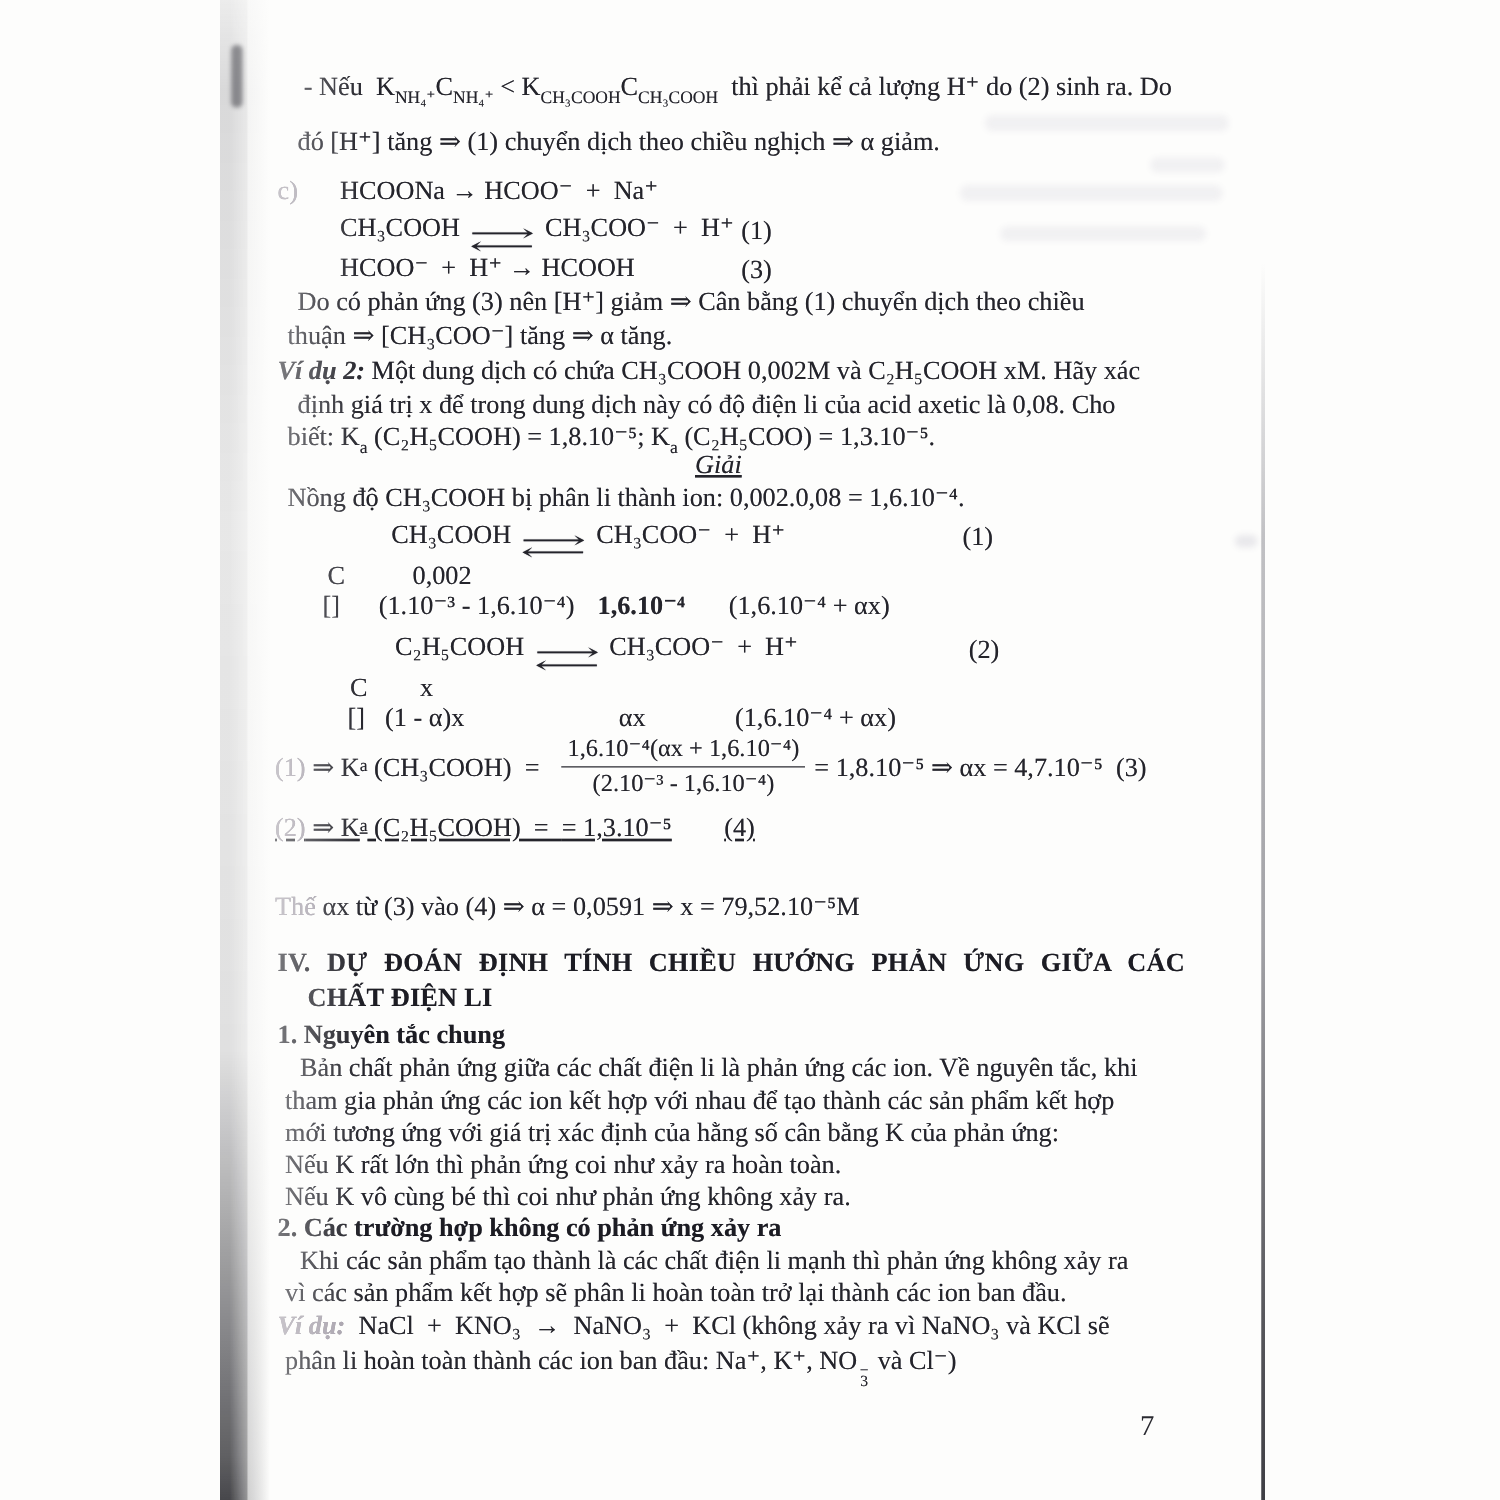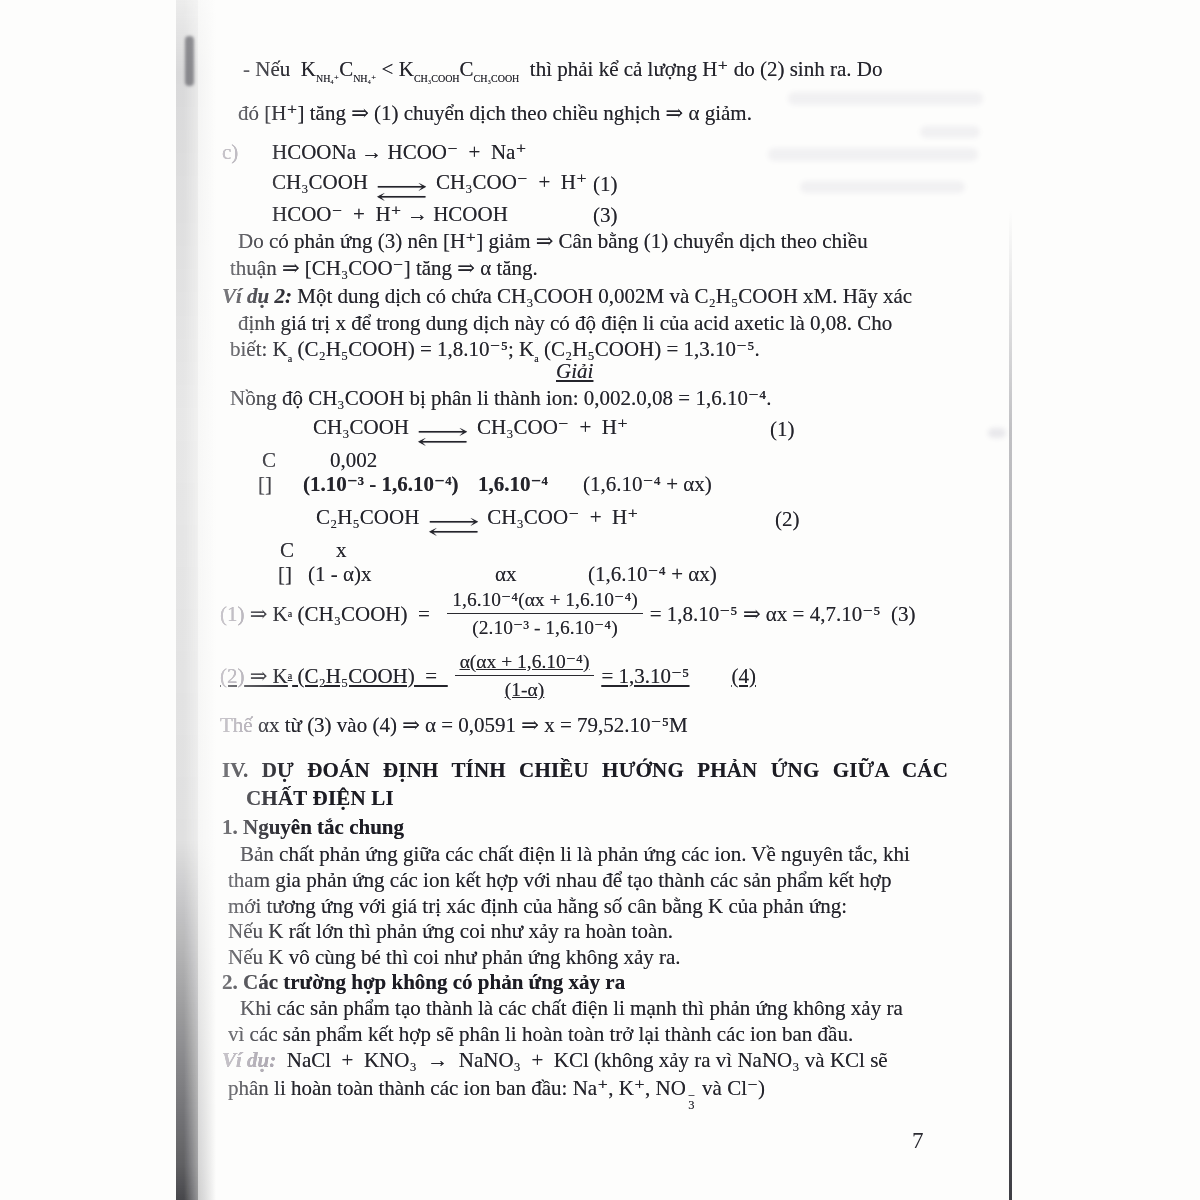--- a/index.html
+++ b/index.html
@@ -43,21 +43,21 @@
     text-shadow:0 0 .5px rgba(30,30,42,.55);
   }
   .flexline{display:flex;align-items:center;}
   .hd{font-weight:bold;font-size:21px;letter-spacing:.2px;color:#1c1c23;}
   .just{white-space:normal;text-align:justify;text-align-last:justify;}
   .hd2{font-weight:bold;font-size:21px;color:#1c1c23;}
   .i{font-style:italic;}
   .bi{font-weight:bold;font-style:italic;}
   .fade{color:#a39da8;}
   .fadebi{color:#a39da8;font-weight:bold;font-style:italic;}
-  .sub{font-size:10px;vertical-align:-6px;}
+  .sub{font-size:14px;vertical-align:-6px;}
   .gap{display:inline-block;height:1px;}
   
   .eqarrow{
     display:inline-flex;flex-direction:column;align-items:center;
     vertical-align:-4px;margin:0 19px;width:30px;
   }
   .eqarrow span{
     display:block;height:10px;line-height:9px;font-size:19px;
     transform:scaleX(1.9);transform-origin:center;
   }
@@ -85,41 +85,41 @@
       <div class="ln" style="left: 222px; top: 140px;"><span class="fade">c)</span></div>
       <div class="ln" style="left: 272px; top: 140px;"><span>HCOONa → HCOO⁻  +  Na⁺</span></div>
       <div class="ln" style="left: 272px; top: 170px;"><span>CH₃COOH</span><span class="eqarrow"><span>⟶</span><span>⟵</span></span><span>CH₃COO⁻  +  H⁺</span></div>
       <div class="ln" style="left: 593px; top: 172px;"><span>(1)</span></div>
       <div class="ln" style="left: 272px; top: 202px;"><span>HCOO⁻  +  H⁺ → HCOOH</span></div>
       <div class="ln" style="left: 593px; top: 203px;"><span>(3)</span></div>
       <div class="ln" style="left: 238px; top: 229px;"><span>Do có phản ứng (3) nên [H⁺] giảm ⇒ Cân bằng (1) chuyển dịch theo chiều</span></div>
       <div class="ln" style="left: 230px; top: 256px;"><span>thuận ⇒ [CH₃COO⁻] tăng ⇒ α tăng.</span></div>
       <div class="ln" style="left: 222px; top: 284px;"><span class="bi">Ví dụ 2:</span><span> Một dung dịch có chứa CH₃COOH 0,002M và C₂H₅COOH xM. Hãy xác</span></div>
       <div class="ln" style="left: 238px; top: 311px;"><span>định giá trị x để trong dung dịch này có độ điện li của acid axetic là 0,08. Cho</span></div>
-      <div class="ln" style="left: 230px; top: 337px;"><span>biết: K</span><span class="sub">a</span><span> (C₂H₅COOH) = 1,8.10⁻⁵; K</span><span class="sub">a</span><span> (C₂H₅COOH) = 1,3.10⁻⁵.</span></div>
+      <div class="ln" style="left: 230px; top: 337px;"><span>biết: K</span><span class="sub">a</span><span> (C₂H₅COOH) = 1,8.10⁻⁵; K</span><span class="sub">a</span><span> (C₂H₅COO) = 1,3.10⁻⁵.</span></div>
       <div class="ln" style="left: 556px; top: 359px; text-decoration: underline;"><span class="i">Giải</span></div>
       <div class="ln" style="left: 230px; top: 386px;"><span>Nồng độ CH₃COOH bị phân li thành ion: 0,002.0,08 = 1,6.10⁻⁴.</span></div>
       <div class="ln" style="left: 313px; top: 415px;"><span>CH₃COOH</span><span class="eqarrow"><span>⟶</span><span>⟵</span></span><span>CH₃COO⁻  +  H⁺</span></div>
       <div class="ln" style="left: 770px; top: 417px;"><span>(1)</span></div>
       <div class="ln" style="left: 262px; top: 448px;"><span>C</span></div>
       <div class="ln" style="left: 330px; top: 448px;"><span>0,002</span></div>
       <div class="ln" style="left: 258px; top: 472px;"><span>[]</span></div>
-      <div class="ln" style="left: 303px; top: 472px; font-weight: bold;"><span>(1.10⁻³ - 1,6.10⁻⁴)</span></div>
+      <div class="ln" style="left: 303px; top: 472px;"><span>(1.10⁻³ - 1,6.10⁻⁴)</span></div>
       <div class="ln" style="left: 478px; top: 472px; font-weight: bold;"><span>1,6.10⁻⁴</span></div>
       <div class="ln" style="left: 583px; top: 472px;"><span>(1,6.10⁻⁴ + αx)</span></div>
       <div class="ln" style="left: 316px; top: 505px;"><span>C₂H₅COOH</span><span class="eqarrow"><span>⟶</span><span>⟵</span></span><span>CH₃COO⁻  +  H⁺</span></div>
       <div class="ln" style="left: 775px; top: 507px;"><span>(2)</span></div>
       <div class="ln" style="left: 280px; top: 538px;"><span>C</span></div>
       <div class="ln" style="left: 336px; top: 538px;"><span>x</span></div>
       <div class="ln" style="left: 278px; top: 562px;"><span>[]</span></div>
       <div class="ln" style="left: 308px; top: 562px;"><span>(1 - α)x</span></div>
       <div class="ln" style="left: 495px; top: 562px;"><span>αx</span></div>
       <div class="ln" style="left: 588px; top: 562px;"><span>(1,6.10⁻⁴ + αx)</span></div>
       <div class="ln flexline" style="left: 220px; top: 588px;"><span class="fade">(1)</span><span> ⇒ K</span><span class="sub">a</span><span> (CH₃COOH)  =  </span><span class="frac"><span class="nm">1,6.10⁻⁴(αx + 1,6.10⁻⁴)</span><span class="dn">(2.10⁻³ - 1,6.10⁻⁴)</span></span><span>= 1,8.10⁻⁵ ⇒ αx = 4,7.10⁻⁵  (3)</span></div>
-      <div class="ln flexline" style="left: 220px; top: 650px; text-decoration: underline;"><span class="fade">(2)</span><span> ⇒ K</span><span class="sub">a</span><span> (C₂H₅COOH)  =  </span><span class="frac"><span class="nm">α(αx + 1,6.10⁻⁴)</span><span class="dn">(1-α)</span></span><span>= 1,3.10⁻⁵</span><span class="gap" style="width: 42px;"></span><span>(4)</span></div>
+      <div class="ln flexline" style="left: 220px; top: 650px; text-decoration: underline;"><span class="fade">(2)</span><span> ⇒ K</span><span class="sub">a</span><span> (C₂H₅COOH)  =  </span><span>= 1,3.10⁻⁵</span><span class="gap" style="width: 42px;"></span><span>(4)</span></div>
       <div class="ln" style="left: 220px; top: 713px;"><span class="fade">Thế</span><span> αx từ (3) vào (4) ⇒ α = 0,0591 ⇒ x = 79,52.10⁻⁵M</span></div>
       <div class="ln hd just" style="left: 222px; top: 758px; width: 726px;"><span>IV. DỰ ĐOÁN ĐỊNH TÍNH CHIỀU HƯỚNG PHẢN ỨNG GIỮA CÁC</span></div>
       <div class="ln hd" style="left: 246px; top: 786px;"><span>CHẤT ĐIỆN LI</span></div>
       <div class="ln hd2" style="left: 222px; top: 815px;"><span>1. Nguyên tắc chung</span></div>
       <div class="ln" style="left: 240px; top: 842px;"><span>Bản chất phản ứng giữa các chất điện li là phản ứng các ion. Về nguyên tắc, khi</span></div>
       <div class="ln" style="left: 228px; top: 868px;"><span>tham gia phản ứng các ion kết hợp với nhau để tạo thành các sản phẩm kết hợp</span></div>
       <div class="ln" style="left: 228px; top: 894px;"><span>mới tương ứng với giá trị xác định của hằng số cân bằng K của phản ứng:</span></div>
       <div class="ln" style="left: 228px; top: 919px;"><span>Nếu K rất lớn thì phản ứng coi như xảy ra hoàn toàn.</span></div>
       <div class="ln" style="left: 228px; top: 945px;"><span>Nếu K vô cùng bé thì coi như phản ứng không xảy ra.</span></div>
       <div class="ln hd2" style="left: 222px; top: 970px;"><span>2. Các trường hợp không có phản ứng xảy ra</span></div>

